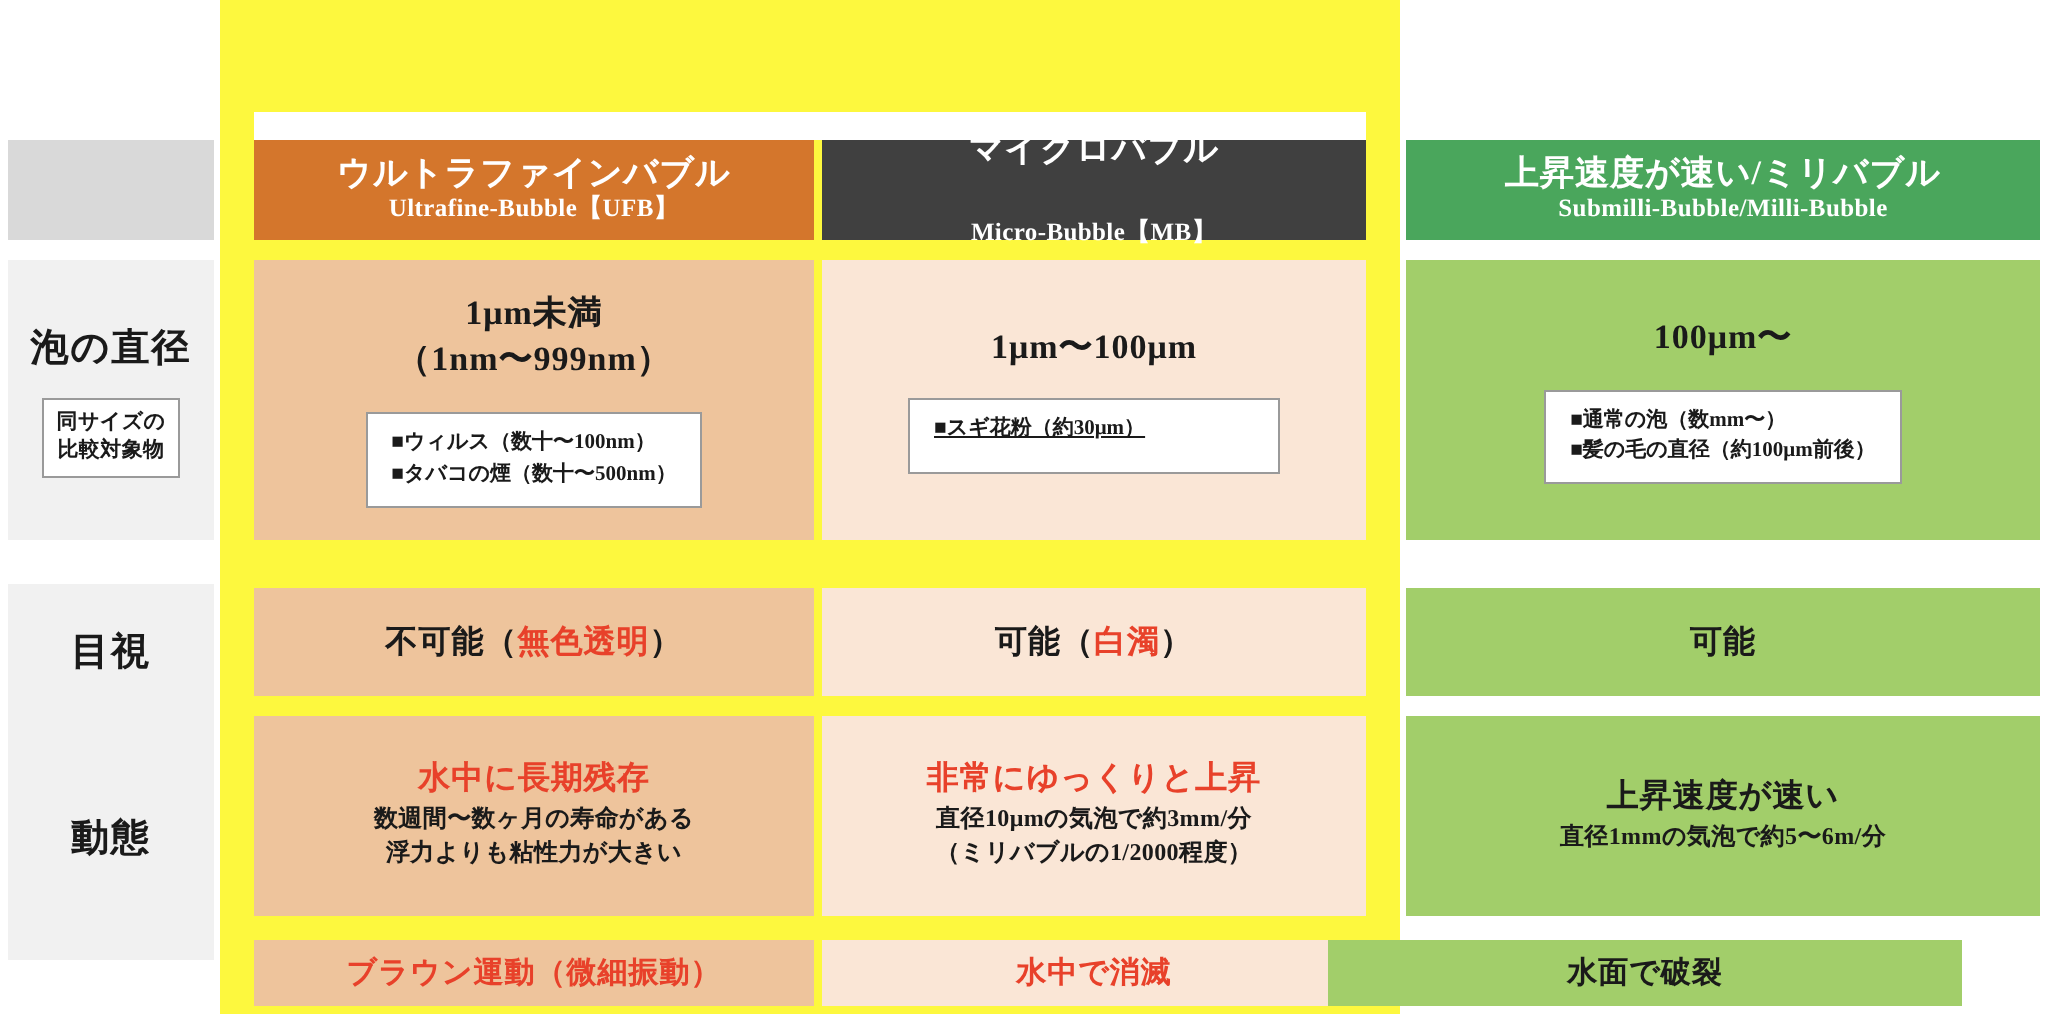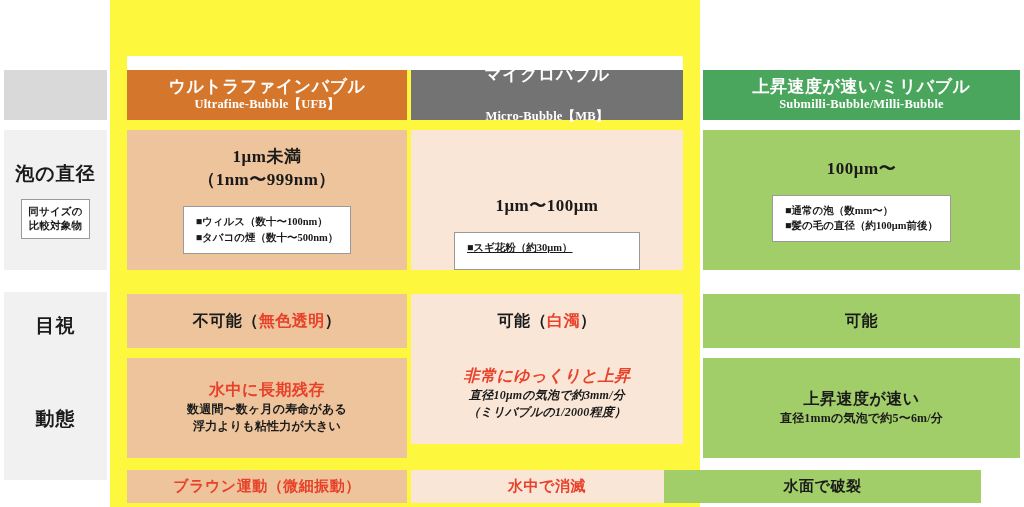--- a/index.html
+++ b/index.html
@@ -217,42 +217,42 @@
 
   <div class="row-label" style="top:358px;height:122px;">
     <span class="label-text">動態</span>
   </div>
 
   <div class="cell col-head" style="left:127px;top:70px;width:280px;height:50px;background:#d4762c;">
     <span class="jp">ウルトラファインバブル</span>
     <span class="en">Ultrafine-Bubble【UFB】</span>
   </div>
 
-  <div class="cell col-head" style="left:411px;top:70px;width:272px;height:50px;background:#737373;gap:24px;">
+  <div class="cell col-head" style="left:411px;top:70px;width:272px;height:50px;background:#404040;gap:24px;">
     <span class="jp">マイクロバブル</span>
     <span class="en">Micro-Bubble【MB】</span>
   </div>
 
   <div class="cell col-head" style="left:703px;top:70px;width:317px;height:50px;background:#4aa65c;">
     <span class="jp">上昇速度が速い/ミリバブル</span>
     <span class="en">Submilli-Bubble/Milli-Bubble</span>
   </div>
 
   <div class="cell" style="left:127px;top:130px;width:280px;height:140px;background:#eec49c;">
     <div class="dia-main">
       <span>1μm未満</span><br>
       <span>（1nm〜999nm）</span>
     </div>
     <div class="dia-box">
       <span class="line">■ウィルス（数十〜100nm）</span>
       <span class="line">■タバコの煙（数十〜500nm）</span>
     </div>
   </div>
 
-  <div class="cell" style="left:411px;top:130px;width:272px;height:140px;background:#fae6d6;justify-content:flex-end;">
+  <div class="cell" style="left:411px;top:130px;width:272px;height:140px;background:#fae6d6;">
     <div class="dia-main">
       <span>1μm〜100μm</span>
     </div>
     <div class="dia-box" style="width:186px;min-height:38px;text-decoration:underline;">
       <span class="line">■スギ花粉（約30μm）</span>
     </div>
   </div>
 
   <div class="cell" style="left:703px;top:130px;width:317px;height:140px;background:#a2ce6a;">
     <div class="dia-main">
@@ -279,21 +279,21 @@
   <div class="cell" style="left:703px;top:294px;width:317px;height:54px;background:#a2ce6a;">
     <div class="vis-text">可能</div>
   </div>
 
   <div class="cell" style="left:127px;top:358px;width:280px;height:100px;background:#eec49c;">
     <span class="dyn-head red">水中に長期残存</span>
     <span class="dyn-sub">数週間〜数ヶ月の寿命がある</span>
     <span class="dyn-sub">浮力よりも粘性力が大きい</span>
   </div>
 
-  <div class="cell" style="left:411px;top:344px;width:272px;height:100px;background:#fae6d6;font-style:italic;">
+  <div class="cell" style="left:411px;top:358px;width:272px;height:100px;background:#fae6d6;">
     <span class="dyn-head red">非常にゆっくりと上昇</span>
     <span class="dyn-sub">直径10μmの気泡で約3mm/分</span>
     <span class="dyn-sub">（ミリバブルの1/2000程度）</span>
   </div>
 
   <div class="cell" style="left:703px;top:358px;width:317px;height:100px;background:#a2ce6a;">
     <span class="dyn-head dark">上昇速度が速い</span>
     <span class="dyn-sub">直径1mmの気泡で約5〜6m/分</span>
   </div>
 

